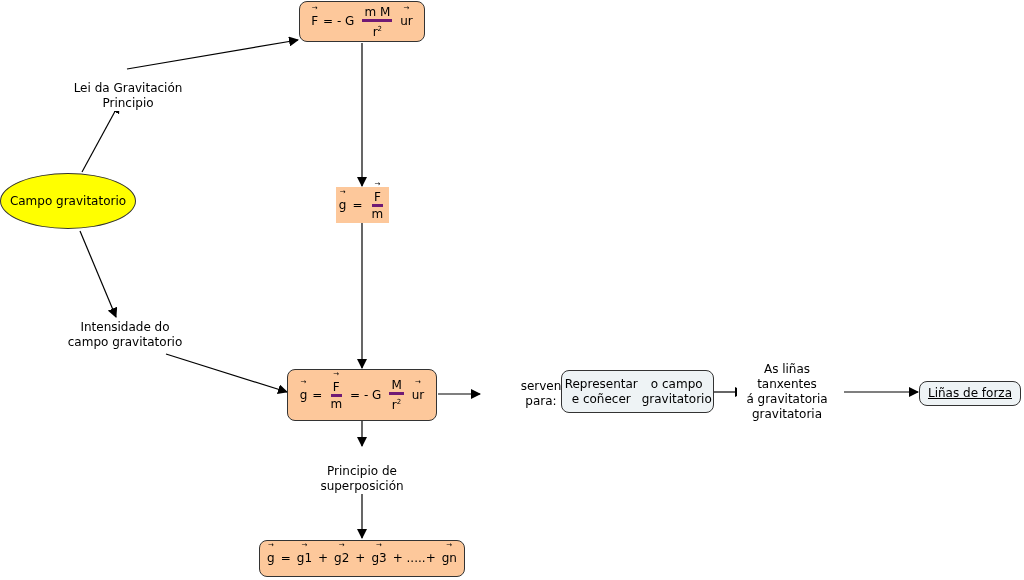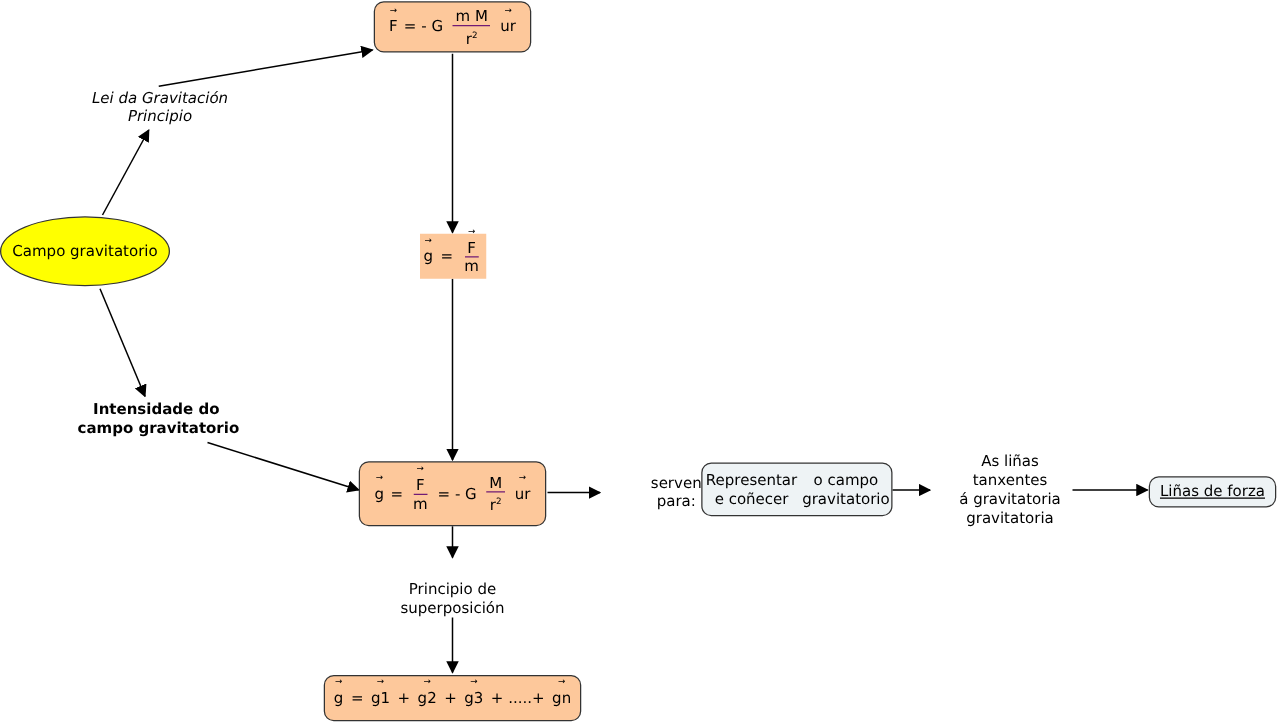--- a/index.html
+++ b/index.html
@@ -8,21 +8,21 @@
   svg#links { position:absolute; left:0; top:0; width:1024px; height:580px; }
   .node { position:absolute; box-sizing:border-box; display:flex; align-items:center; justify-content:center; text-align:center; line-height:15px; }
   .orange { background:#fdc89b; border:1px solid #333; border-radius:8px; }
   .orange-flat { background:#fdc89b; border:none; border-radius:0; }
   .blue { background:#eef3f5; border:1px solid #333; border-radius:8px; }
   .ellipse { background:#ffff00; border:1px solid #333; border-radius:50%; }
   .label { position:absolute; text-align:center; line-height:15px; background:#fff; white-space:nowrap; }
   .vec { display:inline-block; position:relative; }
   .vec::before { content:"\2192"; position:absolute; top:-9px; left:50%; transform:translateX(-50%); font-size:7px; line-height:7px; }
   .frac { display:inline-flex; flex-direction:column; align-items:center; vertical-align:middle; margin:0 3px; }
-  .frac .num { border-bottom:1px solid #701a75; padding:0 2px; line-height:14px; }
+  .frac .num { border-bottom:3px solid #701a75; padding:0 2px; line-height:14px; }
   .frac .den { line-height:14px; }
   .eq { display:inline-flex; align-items:center; gap:5px; white-space:nowrap; }
   sup { font-size:7px; }
 </style>
 </head>
 <body>
 
 <svg id="links">
   <defs>
     <marker id="arr" markerWidth="10" markerHeight="10" refX="9" refY="5" orient="auto" markerUnits="userSpaceOnUse">
@@ -42,26 +42,26 @@
     <line x1="530" y1="394" x2="560" y2="394" marker-end="url(#arr)"></line>
     <line x1="714" y1="392" x2="744" y2="392" marker-end="url(#arr)"></line>
     <line x1="844" y1="392" x2="918" y2="392" marker-end="url(#arr)"></line>
   </g>
 </svg>
 
 <div class="node ellipse" style="left:0; top:173px; width:136px; height:56px;">
   <span>Campo gravitatorio</span>
 </div>
 
-<div class="label" style="left:68px; top:71px; width:120px;font-style:italic;">
+<div class="label" style="left:68px; top:81px; width:120px;">
   <div>Lei da Gravitación</div>
   <div>Principio</div>
 </div>
 
-<div class="label" style="left:62px; top:320px; width:126px;font-weight:bold;">
+<div class="label" style="left:62px; top:320px; width:126px;">
   <div>Intensidade do</div>
   <div>campo gravitatorio</div>
 </div>
 
 <div class="node orange" style="left:299px; top:1px; width:126px; height:41px;">
   <span class="eq">
     <span class="vec">F</span>
     <span>= - G</span>
     <span class="frac">
       <span class="num">m M</span>
@@ -121,21 +121,21 @@
 <div class="label" style="left:482px; top:379px; width:46px;margin-left:36px;">
   <div>serven</div>
   <div>para:</div>
 </div>
 
 <div class="node blue" style="left:561px; top:370px; width:153px; height:43px; ">
   <div>Representar e coñecer</div>
   <div>o campo gravitatorio</div>
 </div>
 
-<div class="label" style="left:758px; top:362px; width:100px;">
+<div class="label" style="left:737px; top:362px; width:100px;">
   <div>As liñas</div>
   <div>tanxentes</div>
   <div>á gravitatoria</div>
   <div>gravitatoria</div>
 </div>
 
 <div class="node blue" style="left:919px; top:381px; width:102px; height:25px;text-decoration:underline;">
   <span>Liñas de forza</span>
 </div>
 

